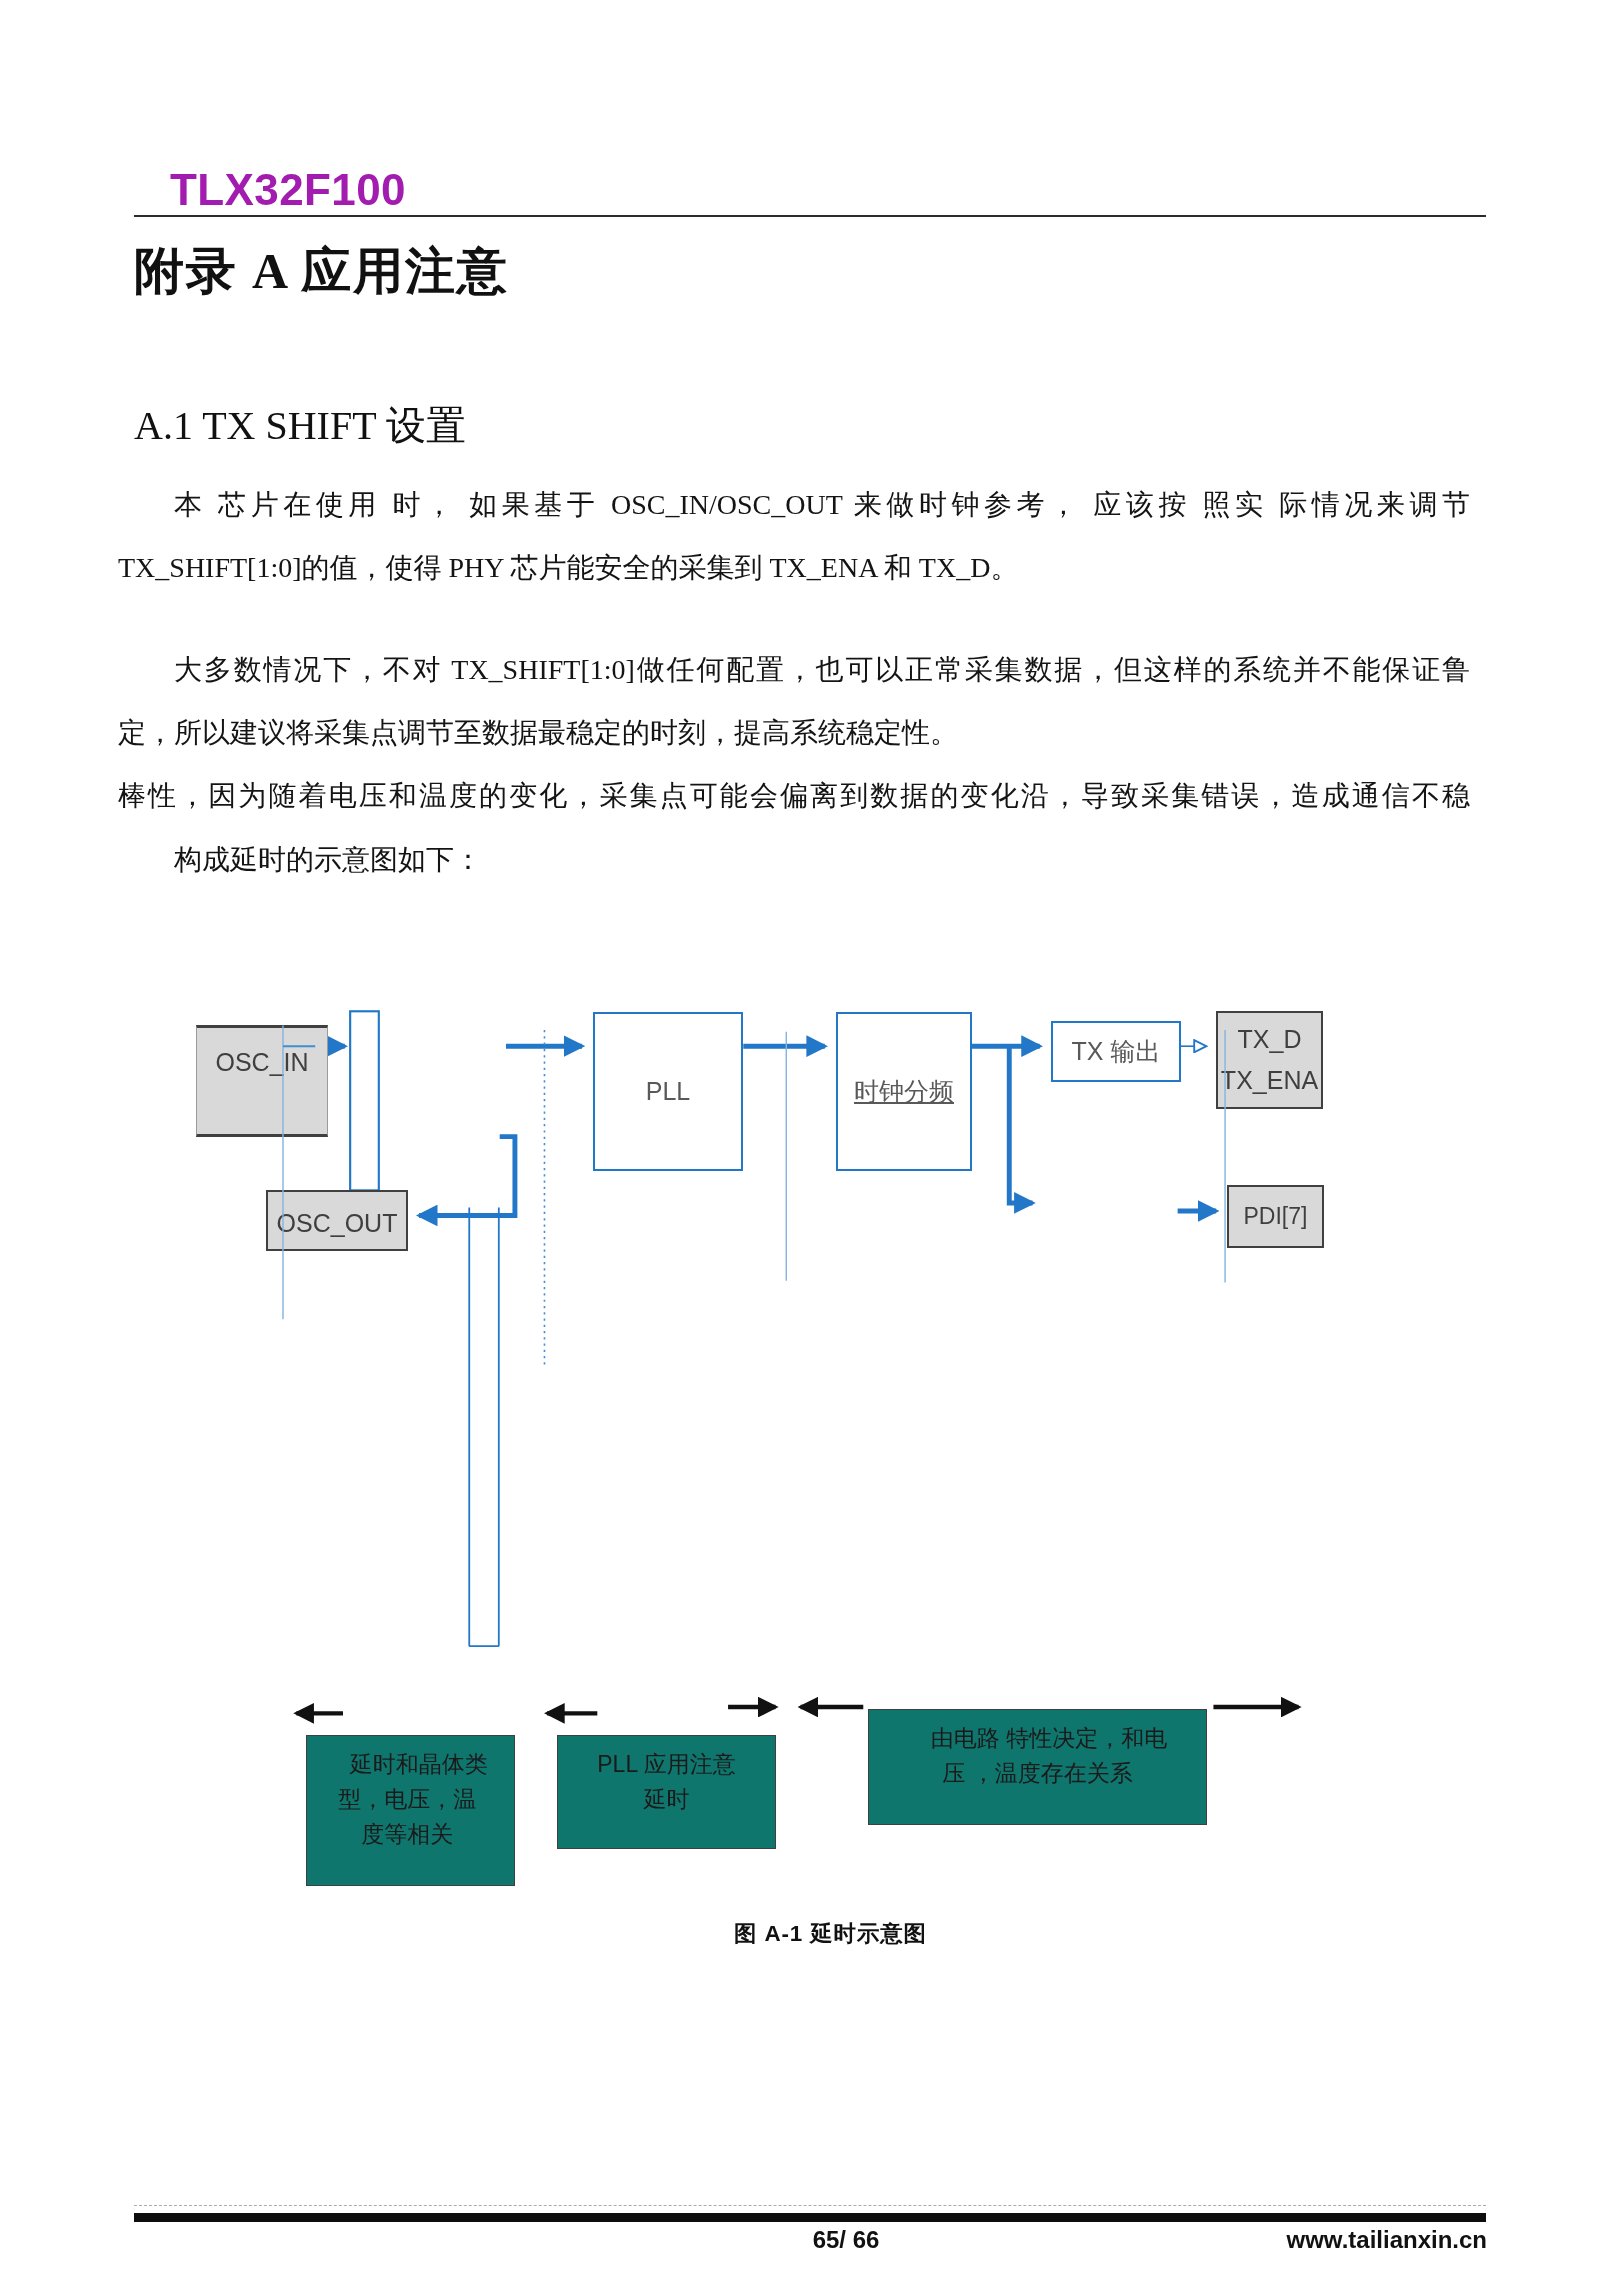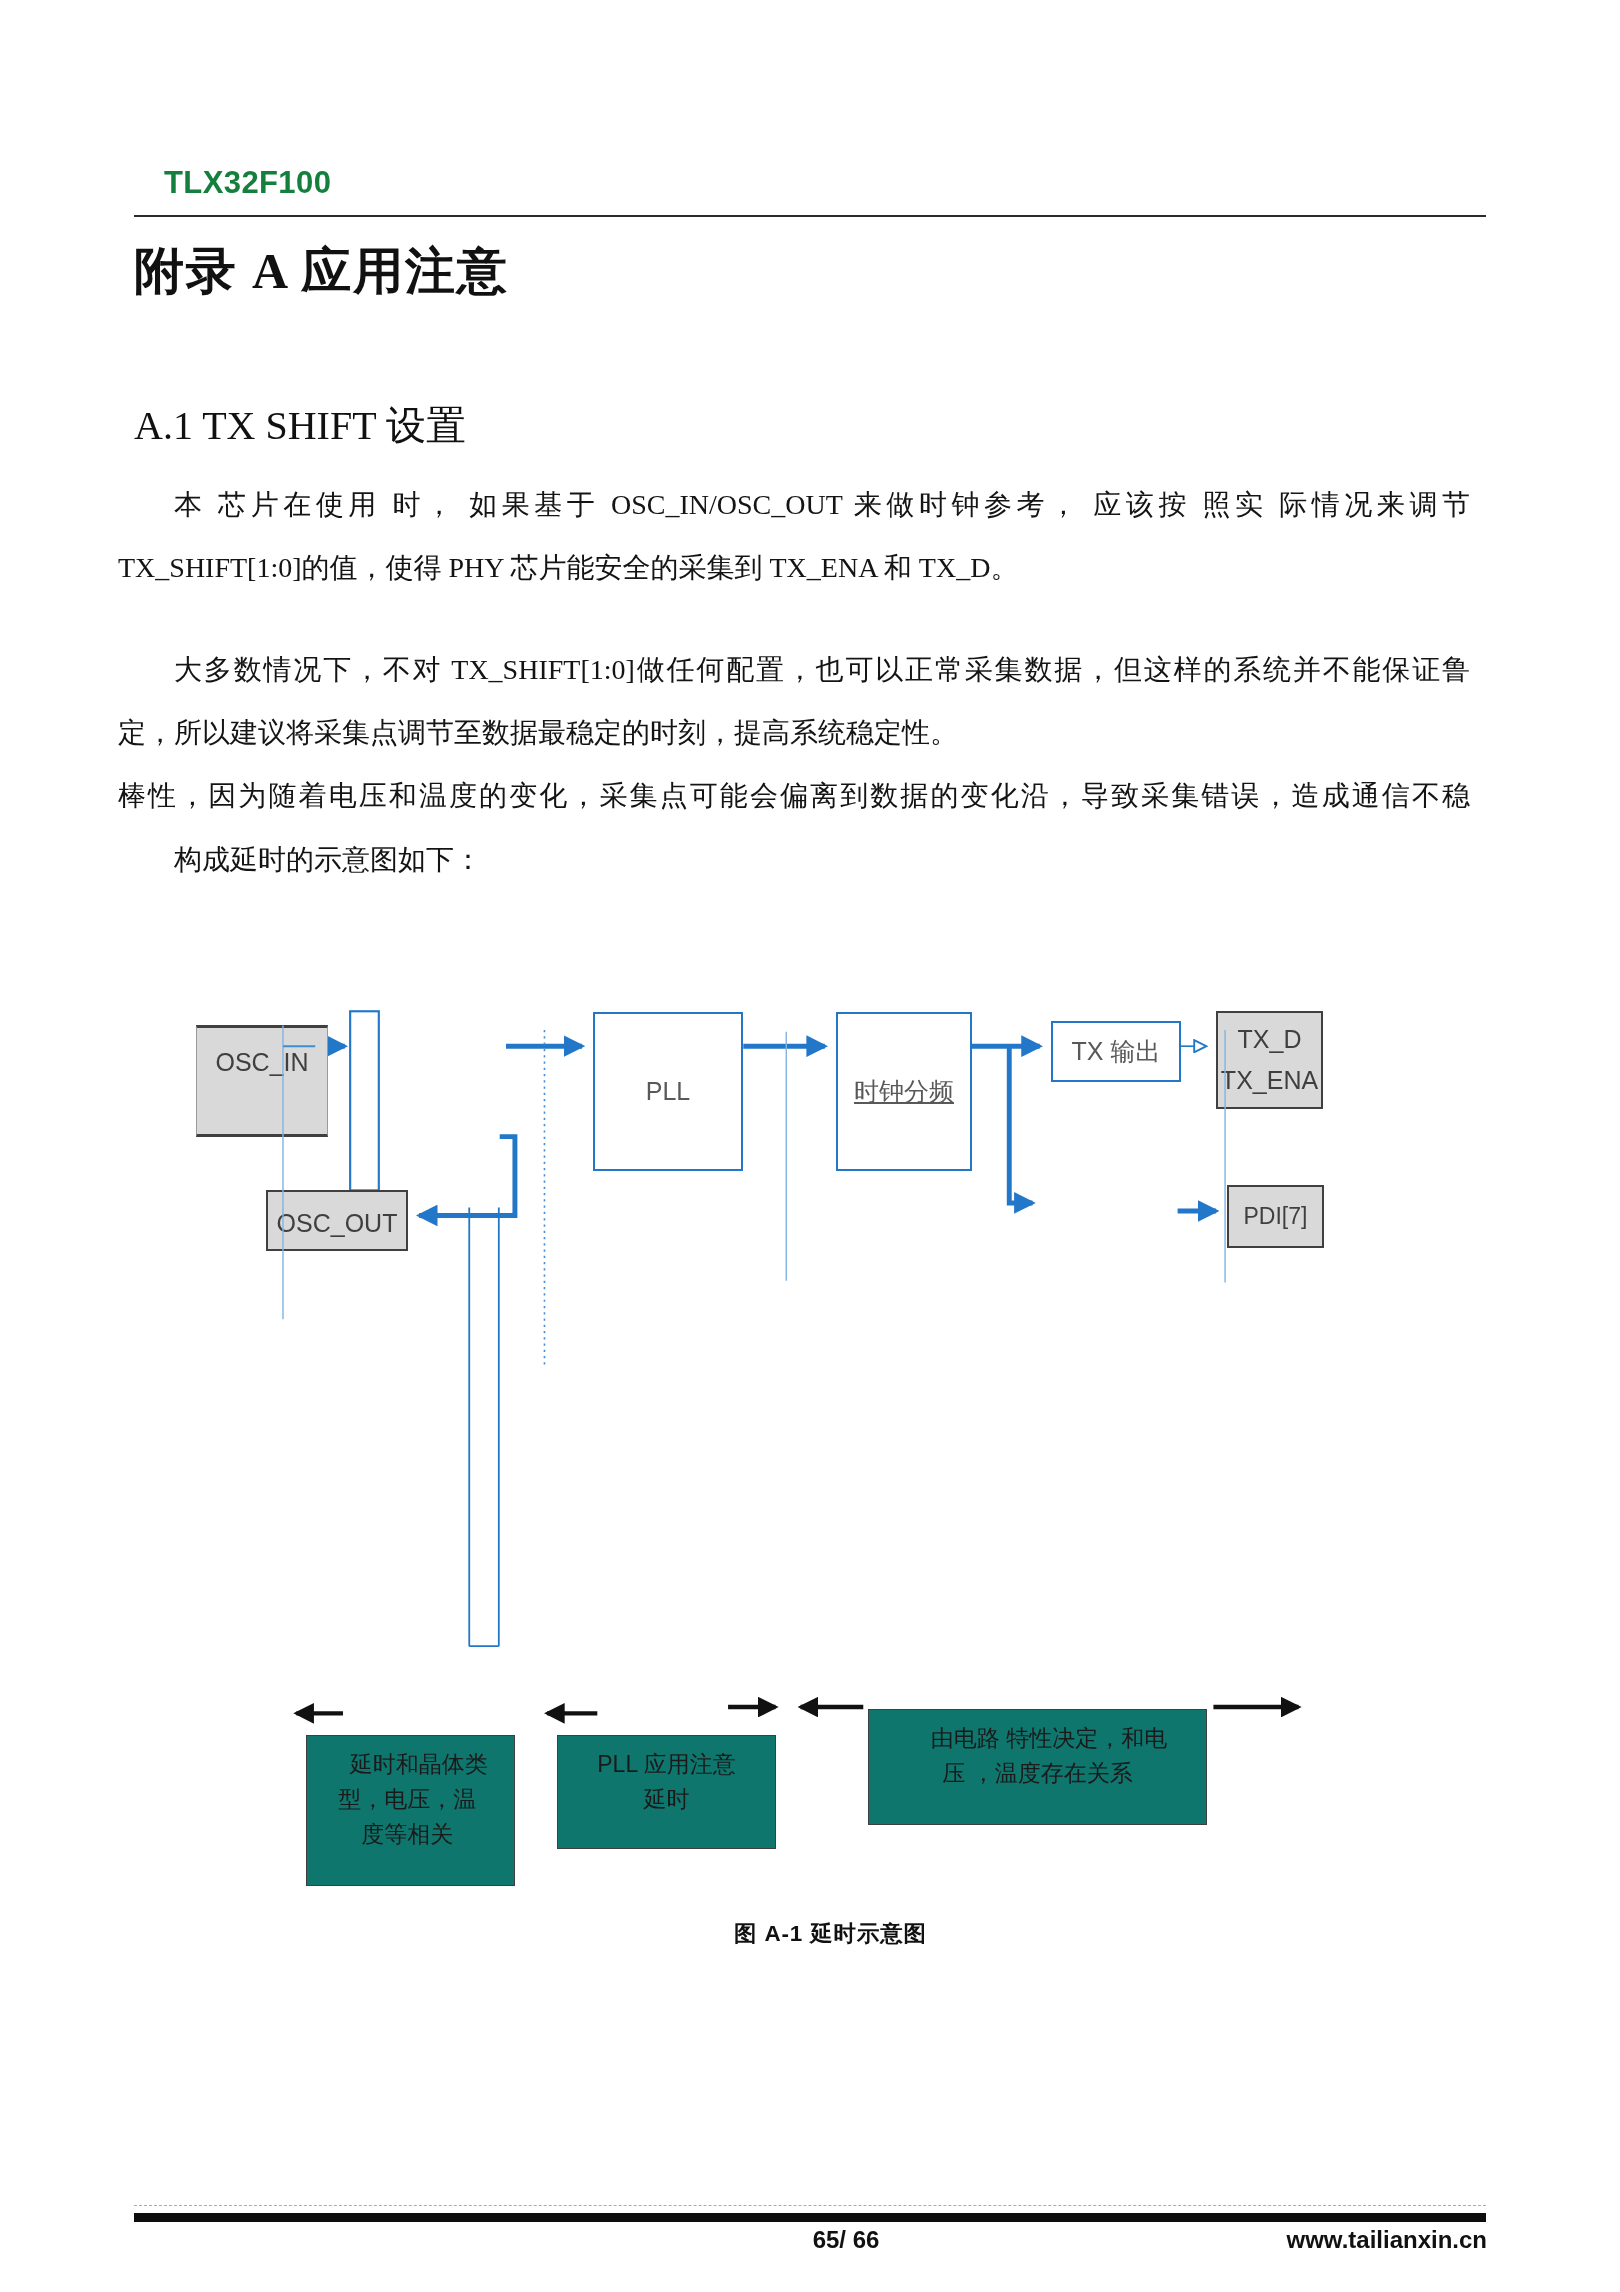--- a/index.html
+++ b/index.html
@@ -9,23 +9,23 @@
     margin:0 auto;
     background:#ffffff;
     font-family:"Liberation Serif","DejaVu Serif",serif;
     color:#1a1a1a;
     overflow:hidden;
   }
   .abs{position:absolute;}
 
   
   .brand{
-    left:164px;top:165px;
+    left:170px;top:165px;
     font-family:"Liberation Sans","DejaVu Sans",sans-serif;
-    font-weight:800;font-size:31px;letter-spacing:0.4px;color:#15803d;
+    font-weight:800;font-size:44px;letter-spacing:0.4px;color:#a21caf;
   }
   .header-rule{left:134px;width:1352px;top:215px;height:0;border-top:2.7px solid #2b2b2b;}
 
   
   .h1{
     left:134px;top:238px;font-size:50px;font-weight:bold;color:#111;
     letter-spacing:1.8px;
   }
   .h2{
     left:134px;top:398px;font-size:40px;font-weight:normal;color:#111;

